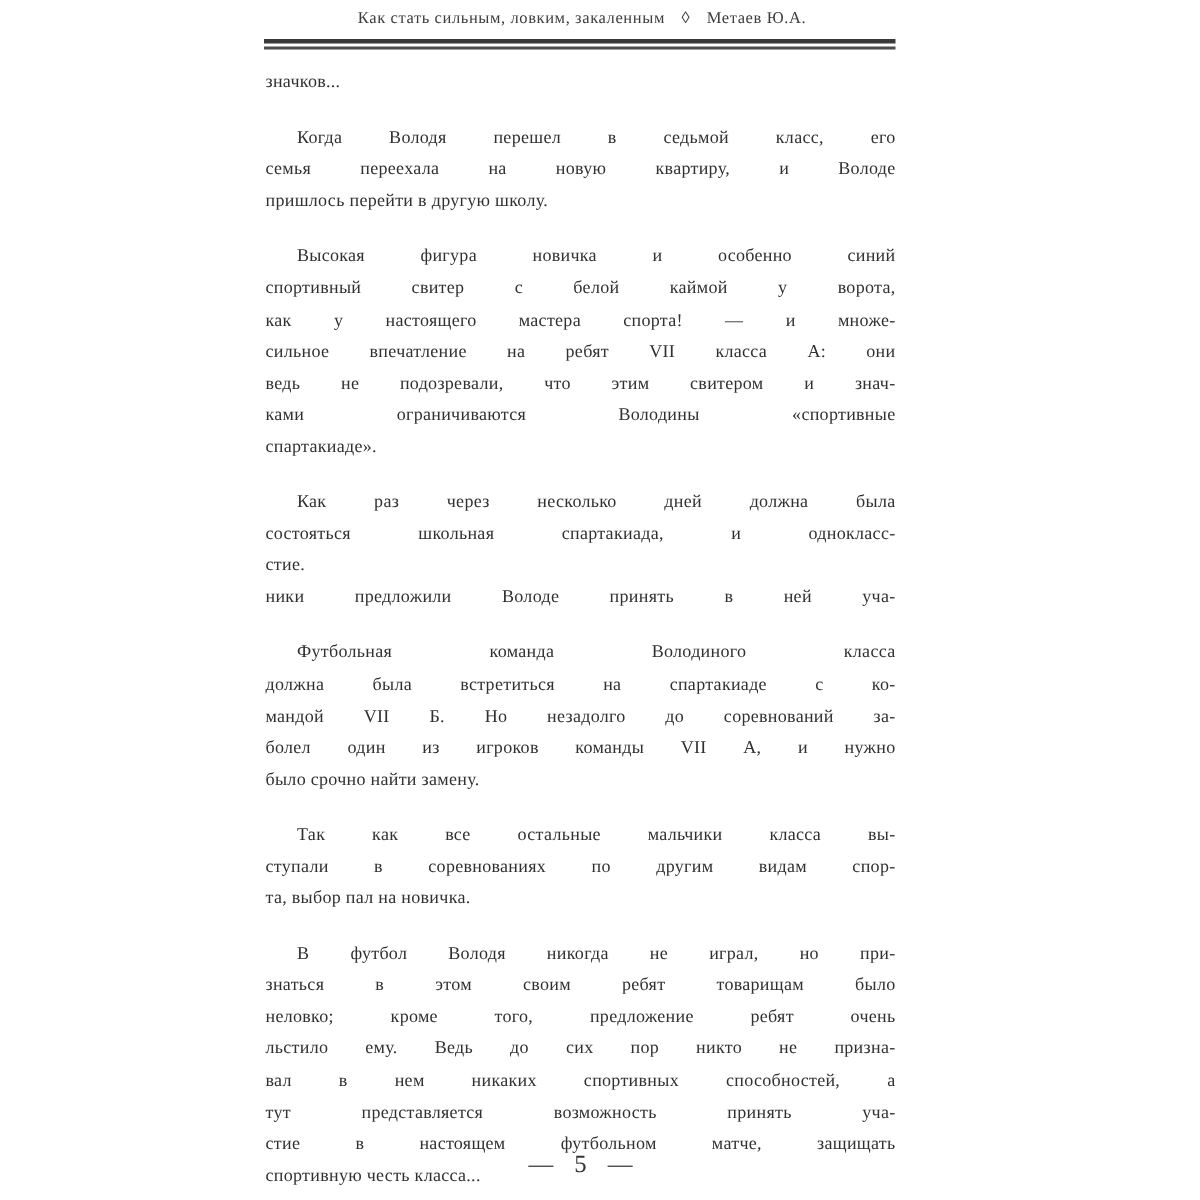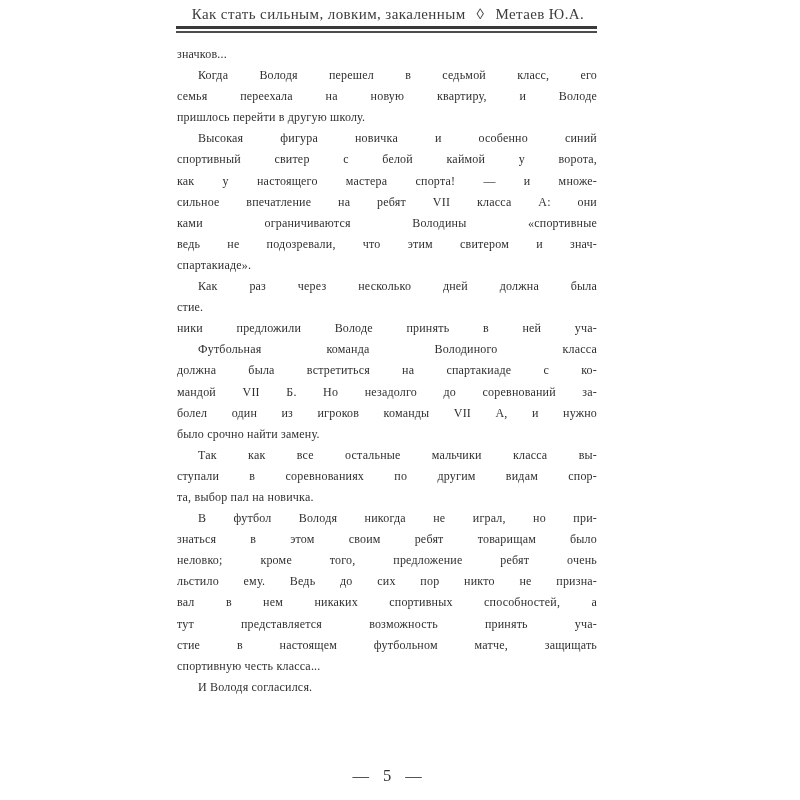--- a/index.html
+++ b/index.html
@@ -17,21 +17,21 @@
   }
   .running-header {
     position: absolute;
     left: 172px;
     top: 6px;
     width: 432px;
     display: flex;
     justify-content: center;
     align-items: baseline;
     gap: 11px;
-    font-size: 15px;
+    font-size: 11px;
     letter-spacing: 0.4px;
     color: var(--header-color, #3d3d3d);
     white-space: nowrap;
   }
   .header-rule {
     position: absolute;
     left: 176px;
     top: 26px;
     width: 421px;
   }
@@ -45,21 +45,21 @@
     font-size: 12px;
     line-height: 21.1px;
     letter-spacing: 0.2px;
     color: var(--text-color, #303030);
   }
   .line {
     text-align: justify;
     text-align-last: justify;
   }
   .line.last { text-align-last: left; }
-  .line.indent { text-indent: 21px; }
+  .line.indent { text-indent: 21px; margin-top: 16px; }
   .page-footer {
     position: absolute;
     left: 177px;
     top: 766px;
     width: 420px;
     display: flex;
     justify-content: center;
     align-items: baseline;
     gap: 14px;
     font-size: 16.5px;
@@ -84,24 +84,25 @@
 
   <div class="text-column">
       <div class="line last">значков...</div>
       <div class="line indent">Когда Володя перешел в седьмой класс, его</div>
       <div class="line">семья переехала на новую квартиру, и Володе</div>
       <div class="line last">пришлось перейти в другую школу.</div>
       <div class="line indent">Высокая фигура новичка и особенно синий</div>
       <div class="line">спортивный свитер с белой каймой у ворота,</div>
       <div class="line">как у настоящего мастера спорта! — и множе-</div>
       <div class="line">сильное впечатление на ребят VII класса А: они</div>
+      <div class="line">ведь не подозревали, что этим свитером и знач-</div>
       <div class="line">ками ограничиваются Володины «спортивные</div>
-      <div class="line">ведь не подозревали, что этим свитером и знач-</div>
       <div class="line last">спартакиаде».</div>
       <div class="line indent">Как раз через несколько дней должна была</div>
+      <div class="line">состояться школьная спартакиада, и однокласс-</div>
       <div class="line last">стие.</div>
       <div class="line">ники предложили Володе принять в ней уча-</div>
       <div class="line indent">Футбольная команда Володиного класса</div>
       <div class="line">должна была встретиться на спартакиаде с ко-</div>
       <div class="line">мандой VII Б. Но незадолго до соревнований за-</div>
       <div class="line">болел один из игроков команды VII А, и нужно</div>
       <div class="line last">было срочно найти замену.</div>
       <div class="line indent">Так как все остальные мальчики класса вы-</div>
       <div class="line">ступали в соревнованиях по другим видам спор-</div>
       <div class="line last">та, выбор пал на новичка.</div>

